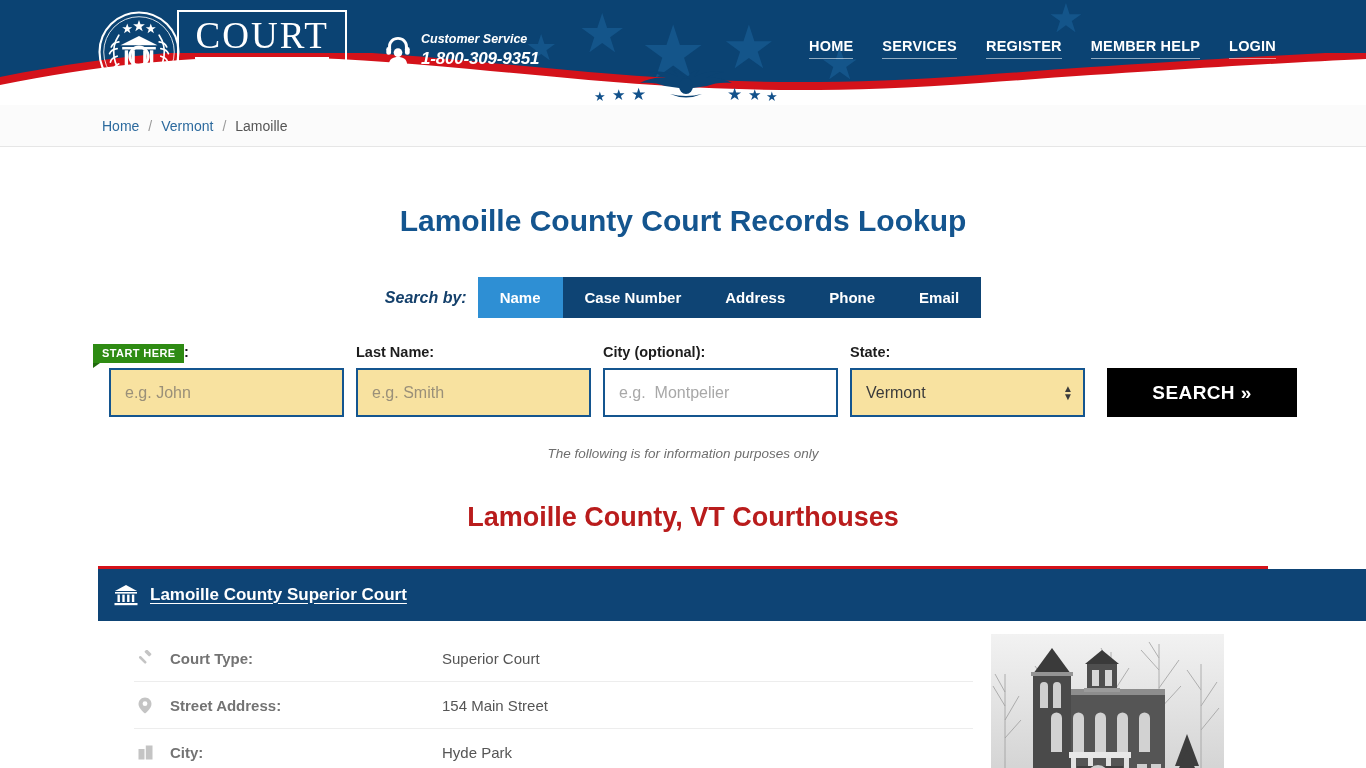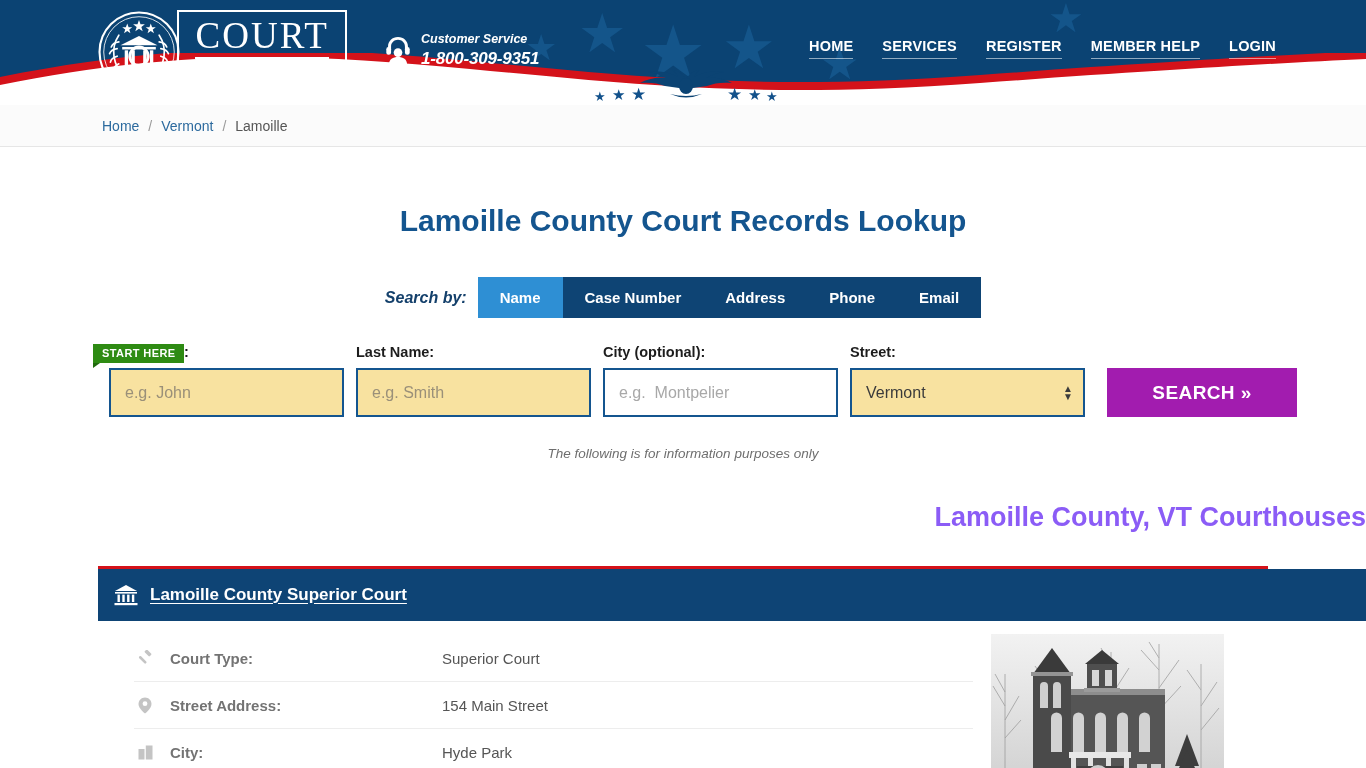--- a/index.html
+++ b/index.html
@@ -226,42 +226,42 @@
     transform: translateY(-50%);
     pointer-events: none;
     color: #3b3b3b;
     font-size: 10px;
     line-height: 8px;
     text-align: center;
   }
   .search-btn {
     height: 49px;
     min-width: 190px;
-    background: #a21caf;
+    background: #000000;
     color: #ffffff;
     border: none;
     font-size: 19px;
     font-weight: bold;
     letter-spacing: 0.4px;
     cursor: pointer;
     font-family: "Liberation Sans", sans-serif;
     margin-left: 10px;
   }
 
   .info-note {
     text-align: center;
     font-size: 13.5px;
     font-style: italic;
     color: #6e6e6e;
     margin-top: 29px;
   }
 
   .section-title {
-    text-align: right;
-    color: #8b5cf6;
+    text-align: center;
+    color: #b91c1c;
     font-size: 27px;
     font-weight: bold;
     margin-top: 41px;
   }
 
   
   .court-card {
     width: 1170px;
     margin: 33px auto 0 auto;
     border-top: 3px solid #d4121a;
@@ -444,21 +444,21 @@
         <label class="field-label">Last Name:</label>
         <input type="text" placeholder="e.g. Smith" style="">
       </div>
 
       <div class="field f-city plain">
         <label class="field-label">City (optional):</label>
         <input type="text" placeholder="e.g.  Montpelier" style="">
       </div>
 
       <div class="field">
-        <label class="field-label">Street:</label>
+        <label class="field-label">State:</label>
         <div class="select-wrap">
           <select>
             <option>Vermont</option>
           </select>
           <span class="select-arrows">▲<br>▼</span>
         </div>
       </div>
 
       <button class="search-btn">SEARCH »</button>
     </div>

